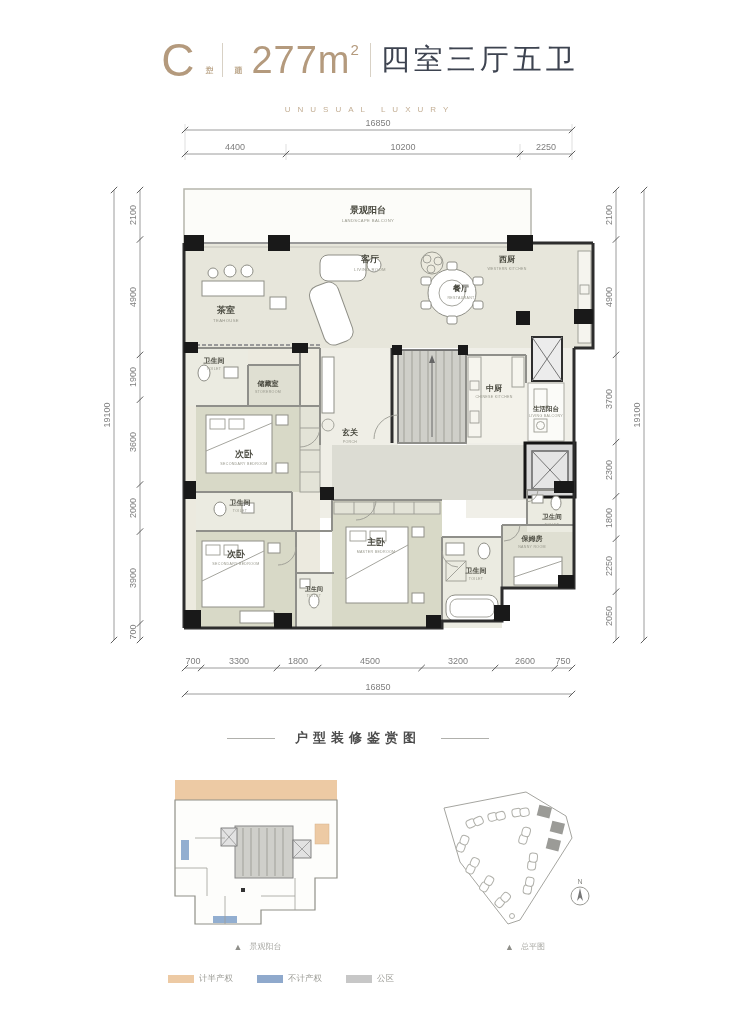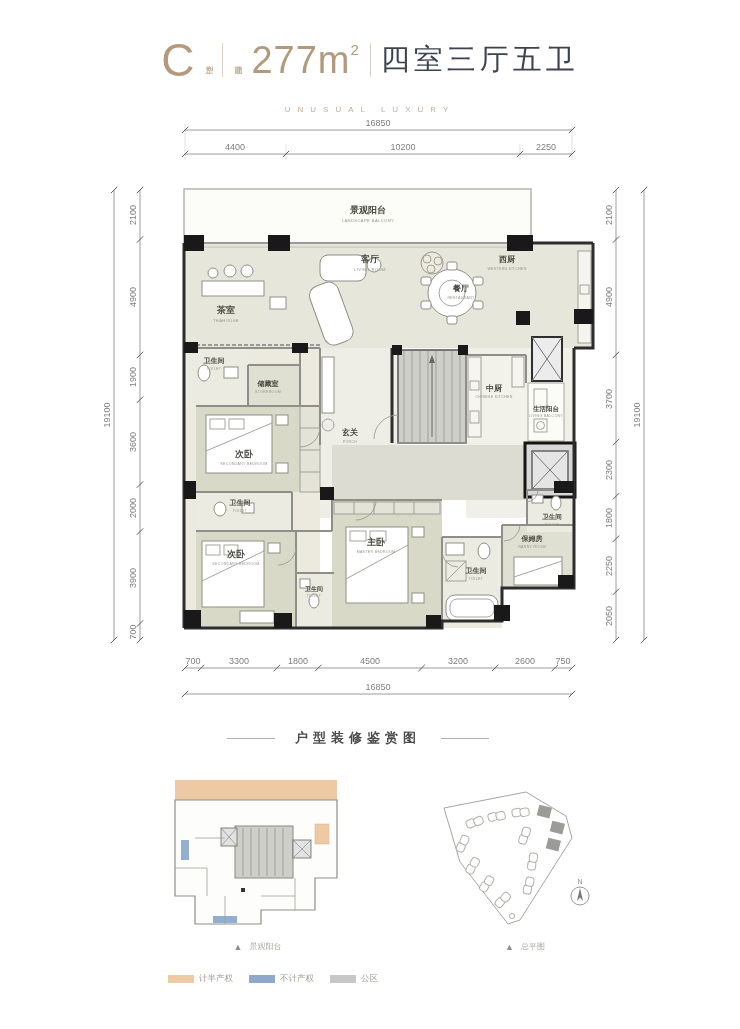--- a/index.html
+++ b/index.html
@@ -37,21 +37,21 @@
   .col{fill:#191919;}
   
   .section-divider{position:absolute;left:0;top:729px;width:716px;display:flex;
                    align-items:center;justify-content:center;gap:20px;}
   .section-divider .line{width:48px;height:1px;background:#b0b0ac;}
   .section-divider .txt{font-size:13px;color:#4c4c4c;letter-spacing:5px;font-weight:bold;}
   
   .caption{position:absolute;display:flex;align-items:center;justify-content:center;gap:7px;
            font-size:8px;color:#a9a9a4;}
   .caption .tri{font-size:9px;color:#8f8f8a;}
-  .legend{position:absolute;left:168px;top:973px;display:flex;gap:16px;align-items:center;}
+  .legend{position:absolute;left:168px;top:973px;display:flex;gap:24px;align-items:center;}
   .legend-item{display:flex;align-items:center;gap:5px;font-size:8.5px;color:#9a9a94;}
   .swatch{width:26px;height:8px;display:inline-block;}
   .sw-orange{background:#edcaa4;}
   .sw-blue{background:#8fa9cc;}
   .sw-gray{background:#c7c7c7;}
 </style>
 </head>
 <body>
 
 <div class="page">

